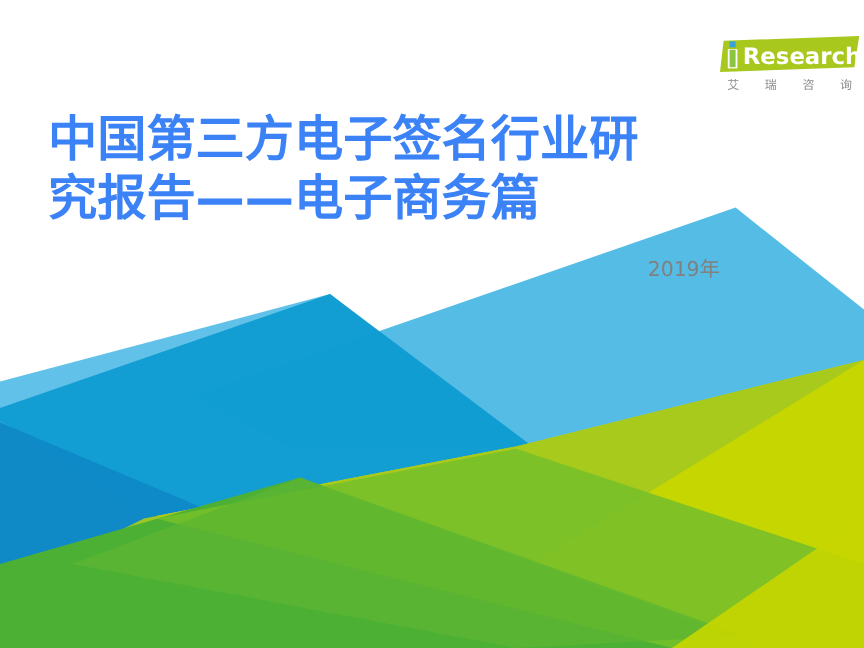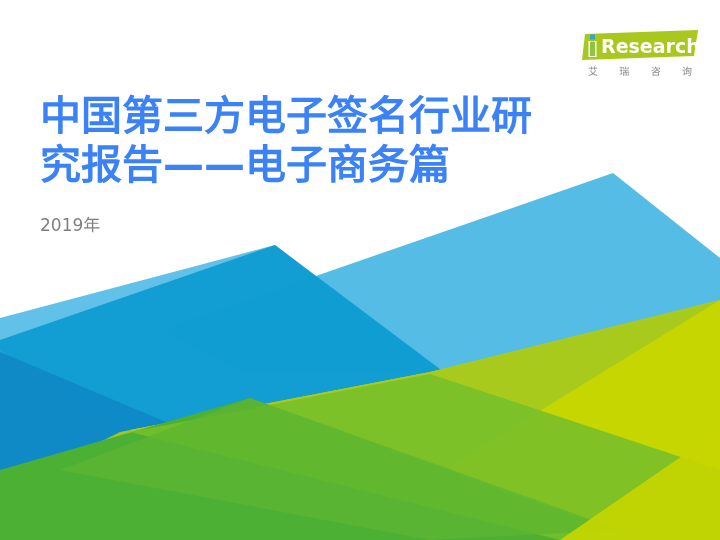--- a/index.html
+++ b/index.html
@@ -25,21 +25,21 @@
     position: absolute;
     inset: 0;
     width: 720px;
     height: 540px;
     display: block;
   }
 
   
   #logo {
     position: absolute;
-    left: 582px;
+    left: 600px;
     top: 30px;
     width: 120px;
     height: 56px;
   }
   #logo-mark {
     position: relative;
     width: 120px;
     height: 34px;
   }
   #logo-mark svg { display: block; }
@@ -74,20 +74,21 @@
     white-space: pre-line;
   }
   #report-date {
     margin: 0;
     padding-top: 24px;
     color: #808080;
     font-size: 17px;
     line-height: 22px;
     font-weight: normal;
     font-family: "DejaVu Sans", "Liberation Sans", sans-serif;
+    text-align: right;
   }
 </style>
 </head>
 <body>
 
 <div id="slide">
 
   <svg id="bg-art" viewBox="0 0 720 540" preserveAspectRatio="none" aria-hidden="true">
 
     <polygon points="613,173 720,258 720,372 240,372 160,330" fill="#55bce6"></polygon>

